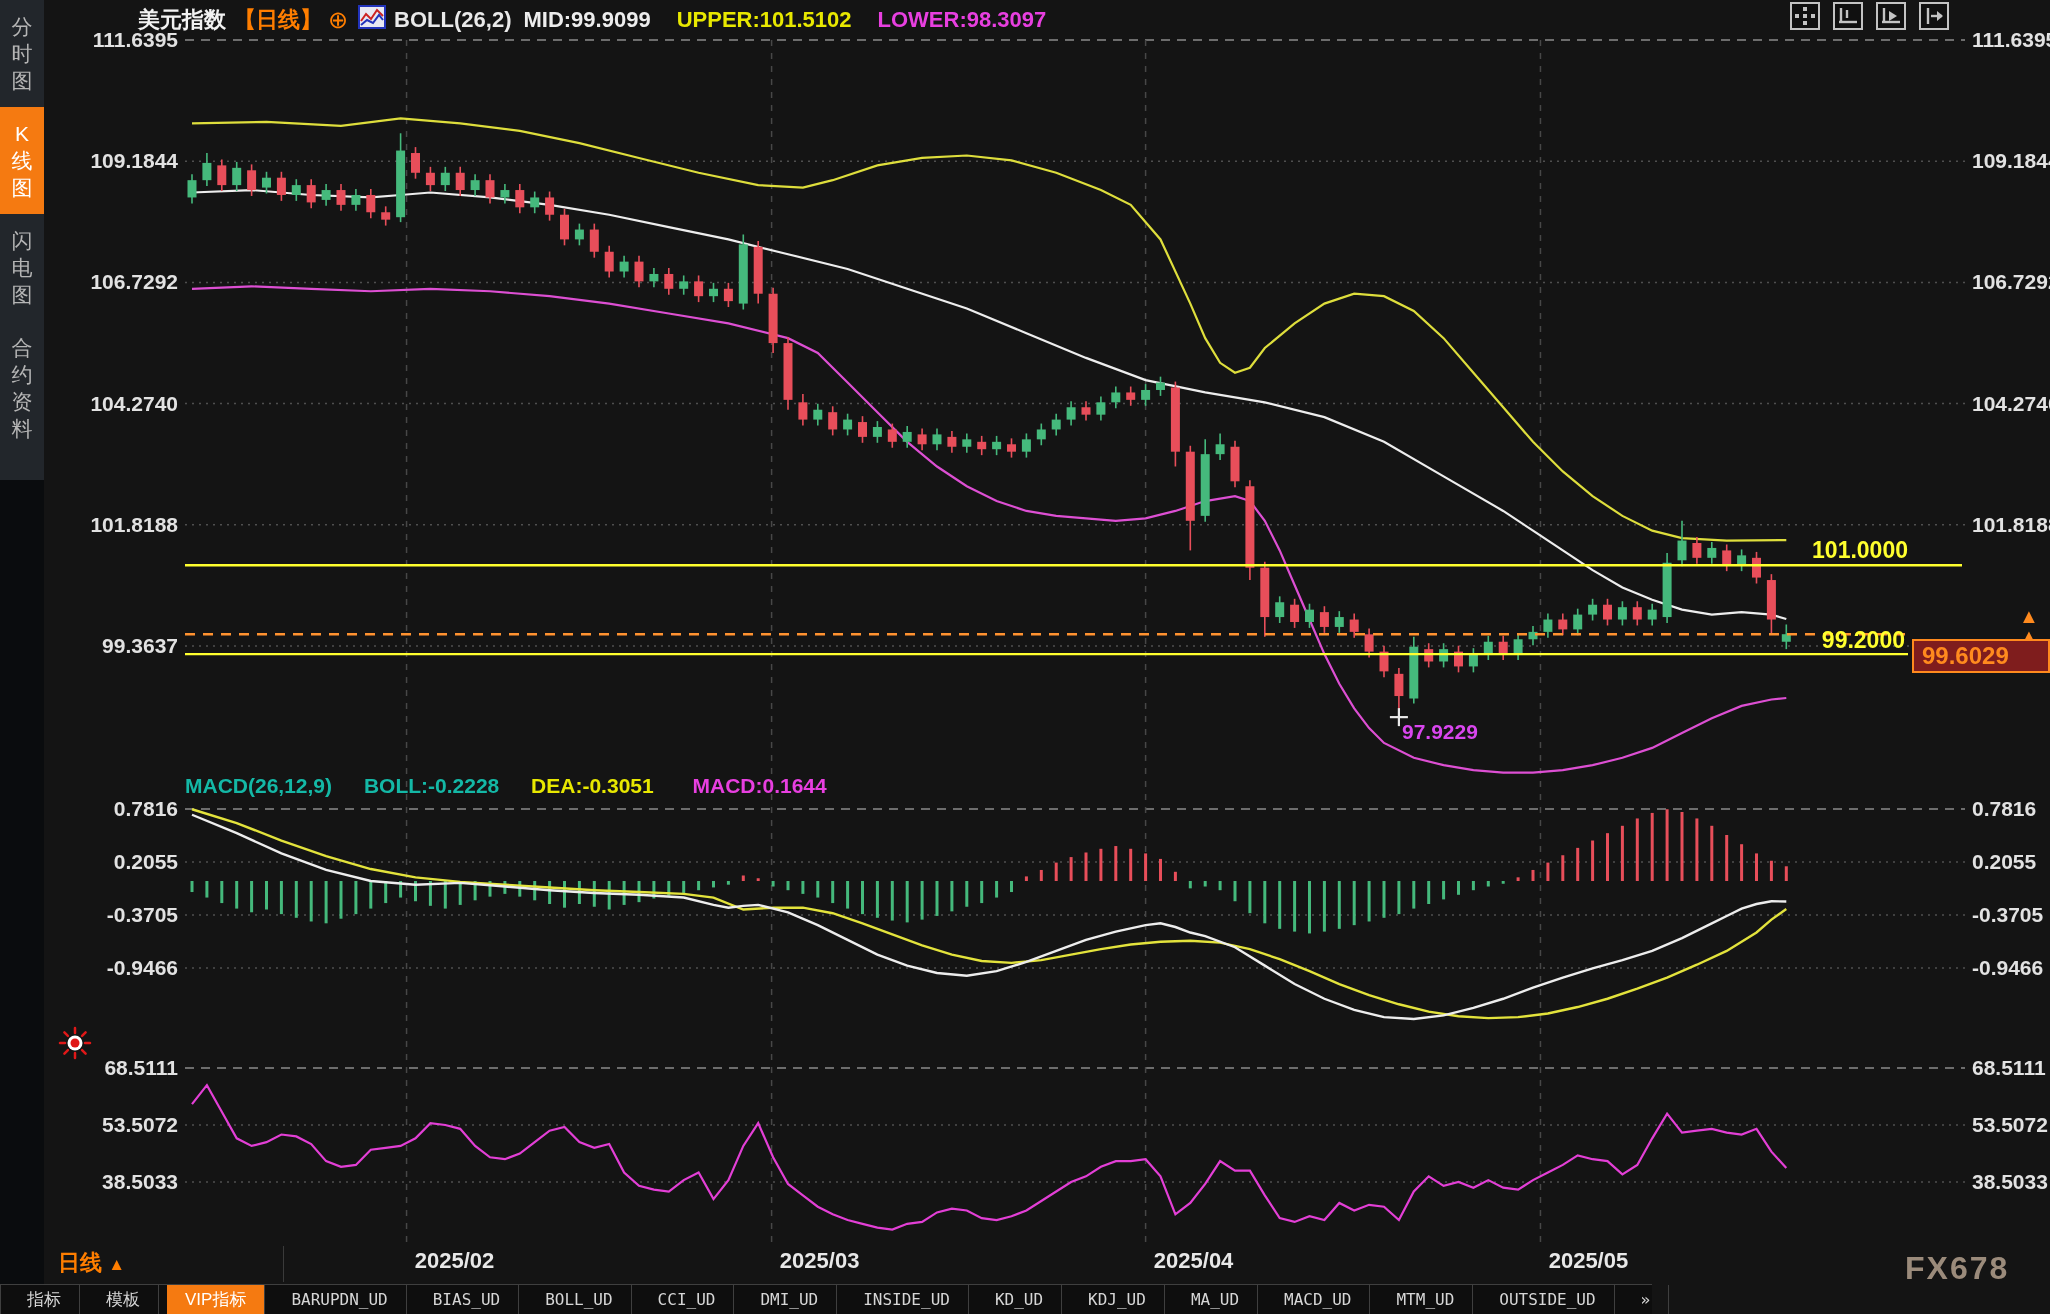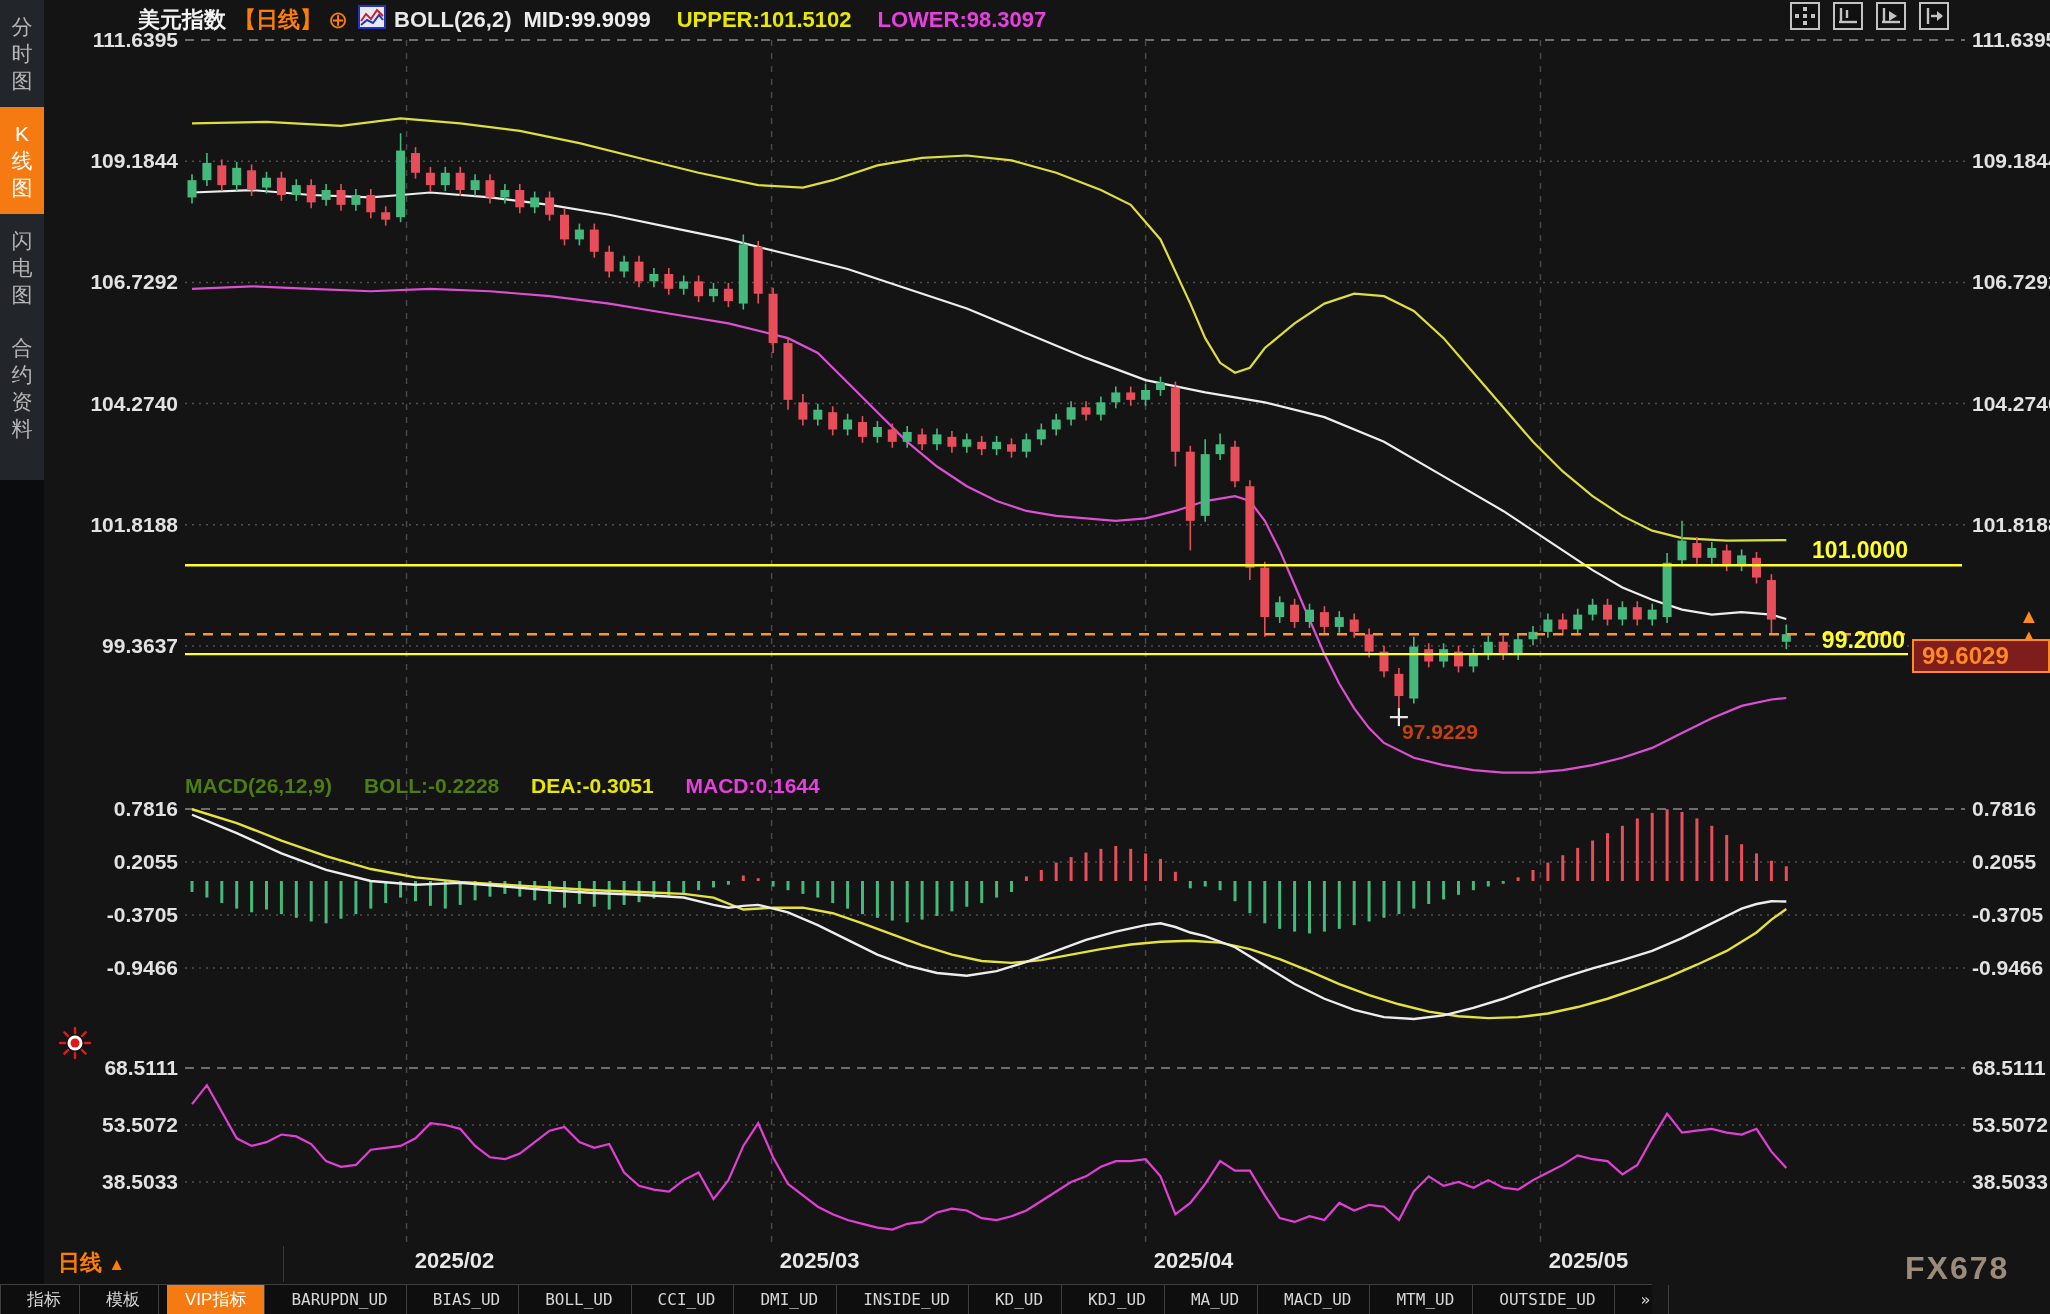--- a/index.html
+++ b/index.html
@@ -24,28 +24,28 @@
   #header .lo{color:#e83fe0;}
   
   #toolbar{position:absolute;left:1790px;top:2px;z-index:6;display:flex;gap:13px;}
   .tbico{width:30px;height:28px;border:2px solid #c3c3c3;box-sizing:border-box;display:flex;align-items:center;justify-content:center;cursor:pointer;background:#101010;}
   
   .axlab{position:absolute;height:26px;line-height:26px;font-size:21px;font-weight:700;color:#e2e2e2;z-index:4;white-space:nowrap;}
   .axlab.left{left:40px;width:138px;text-align:right;}
   .axlab.right{left:1972px;text-align:left;}
   
   .indhead{position:absolute;left:185px;z-index:6;font-size:21px;font-weight:700;white-space:nowrap;}
-  .indhead .w{color:#4d7c0f;margin-right:26px;}
-  .indhead .y{color:#e8e800;margin-right:26px;}
+  .indhead .w{color:#14b8a6;margin-right:26px;}
+  .indhead .y{color:#e8e800;margin-right:33px;}
   .indhead .m{color:#e83fe0;}
   
   .linelab{position:absolute;z-index:6;font-size:23px;font-weight:700;color:#ffff2e;white-space:nowrap;}
   #price-tag{position:absolute;left:1912px;top:639px;width:126px;height:30px;border:2px solid #ff8a1e;background:#7f1d1d;color:#ff8a1e;font-size:24px;font-weight:700;line-height:30px;padding-left:8px;z-index:7;}
   #price-arrow{position:absolute;left:2019px;top:608px;color:#ff8a1e;font-size:20px;z-index:8;line-height:16px;text-align:center;}
-  #low-label{position:absolute;left:1402px;top:720px;color:#c2410c;font-size:21px;font-weight:700;z-index:6;}
+  #low-label{position:absolute;left:1402px;top:720px;color:#d946ef;font-size:21px;font-weight:700;z-index:6;}
   
   #period-label{position:absolute;left:58px;top:1248px;color:#ff7e00;font-size:22px;font-weight:700;z-index:6;cursor:pointer;}
   #period-label .arr{font-size:17px;}
   .datelab{position:absolute;top:1248px;width:140px;margin-left:-70px;text-align:center;color:#e8e8e8;font-size:22px;font-weight:700;z-index:4;}
   #watermark{position:absolute;left:1905px;top:1250px;color:#9b8b7b;font-size:32px;font-weight:700;letter-spacing:2px;z-index:4;}
   #vsep{position:absolute;left:283px;top:1246px;width:1px;height:36px;background:#3a3a3a;z-index:4;}
   
   #tabbar{position:absolute;left:0;bottom:0;width:1652px;height:29px;background:#0e0e0e;border-top:1px solid #3f3f3f;display:flex;z-index:9;gap:8px;}
   .tab{height:29px;line-height:29px;padding:0 18px;color:#d6d6d6;font-size:17px;border-right:1px solid #3f3f3f;cursor:pointer;white-space:nowrap;}
   .tab.mono{font-family:"DejaVu Sans Mono", monospace;font-size:16px;}

